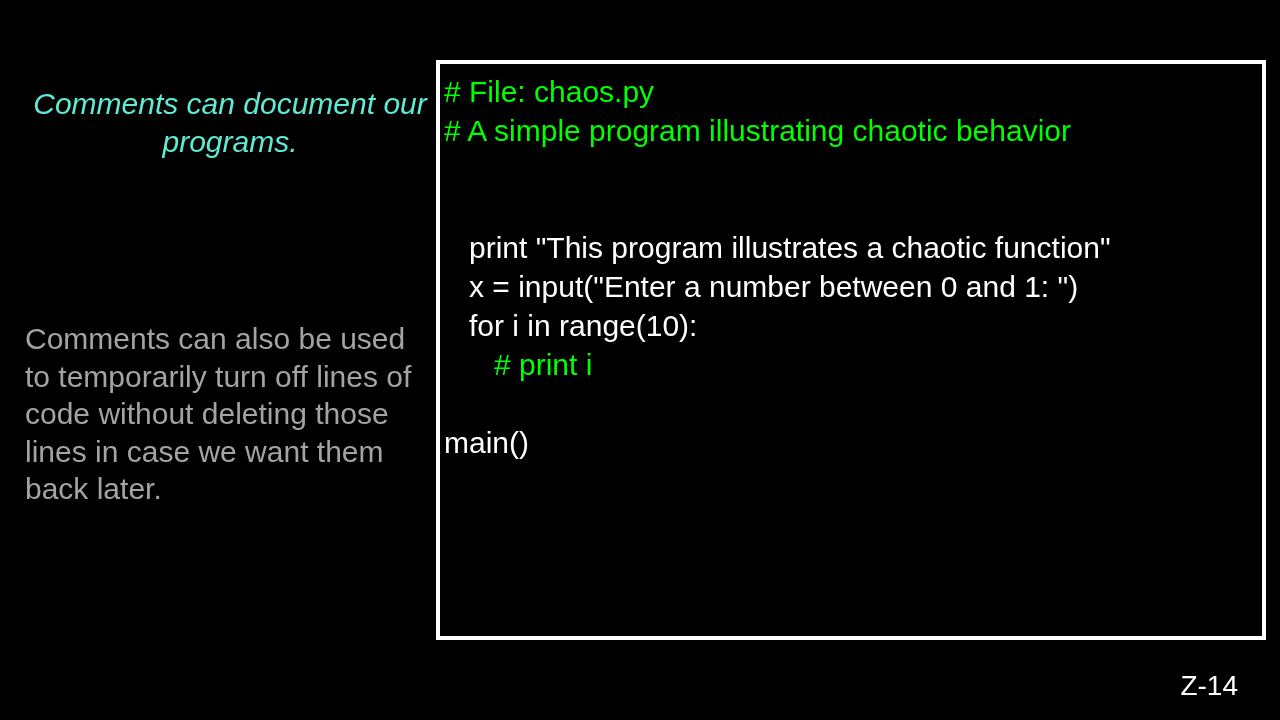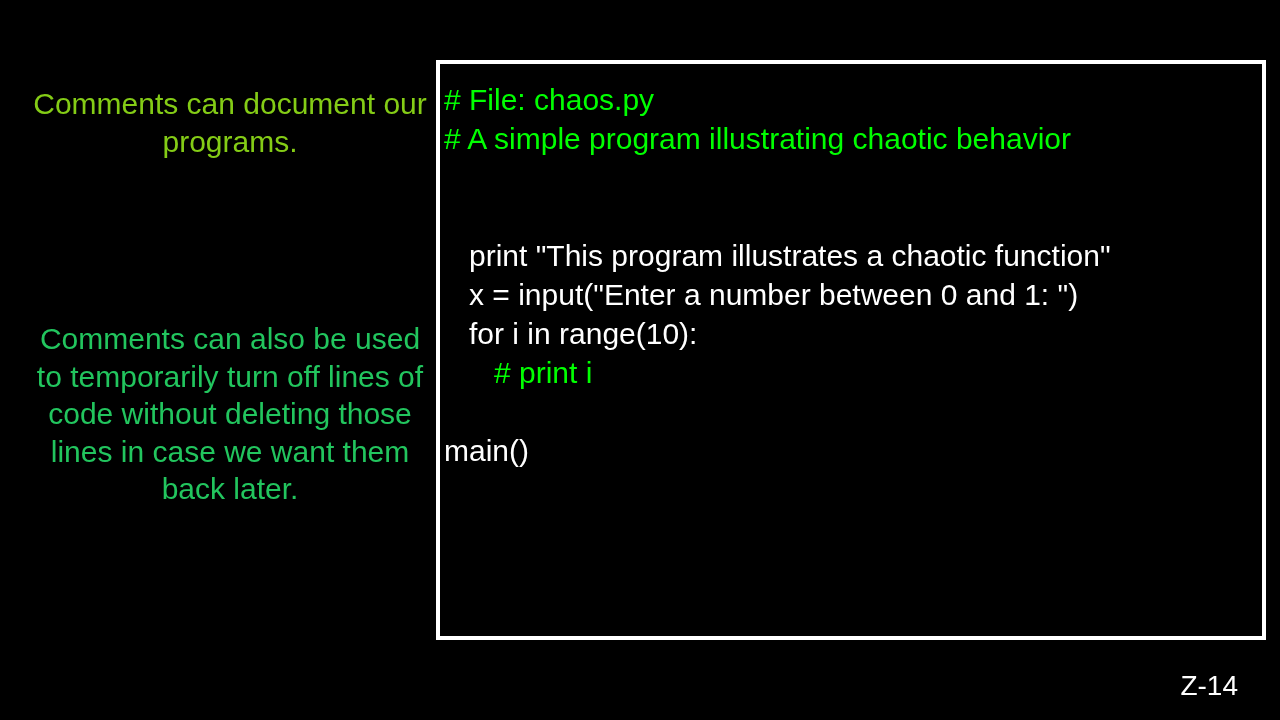--- a/index.html
+++ b/index.html
@@ -20,41 +20,41 @@
       height: 100%;
       position: relative;
     }
     .left-column {
       position: absolute;
       left: 25px;
       top: 85px;
       width: 410px;
     }
     .caption1 {
-      color: #84cc16;
+      color: #5eead4;
       font-size: 30px;
       line-height: 1.25;
       text-align: center;
       margin-bottom: 160px;
+      font-style: italic;
     }
     .caption2 {
-      color: #22c55e;
+      color: #a3a3a3;
       font-size: 30px;
       line-height: 1.25;
-      text-align: center;
     }
     .code-box {
       position: absolute;
       left: 436px;
       top: 60px;
       width: 830px;
       height: 580px;
       border: 4px solid #ffffff;
       background: #000000;
-      padding: 16px 4px 8px 26px;
+      padding: 8px 4px 8px 26px;
     }
     .code-line {
       font-family: Arial, Helvetica, sans-serif;
       font-size: 30px;
       line-height: 1.3;
       white-space: pre;
       margin-left: -22px;
     }
     .comment {
       color: #00ff00;

